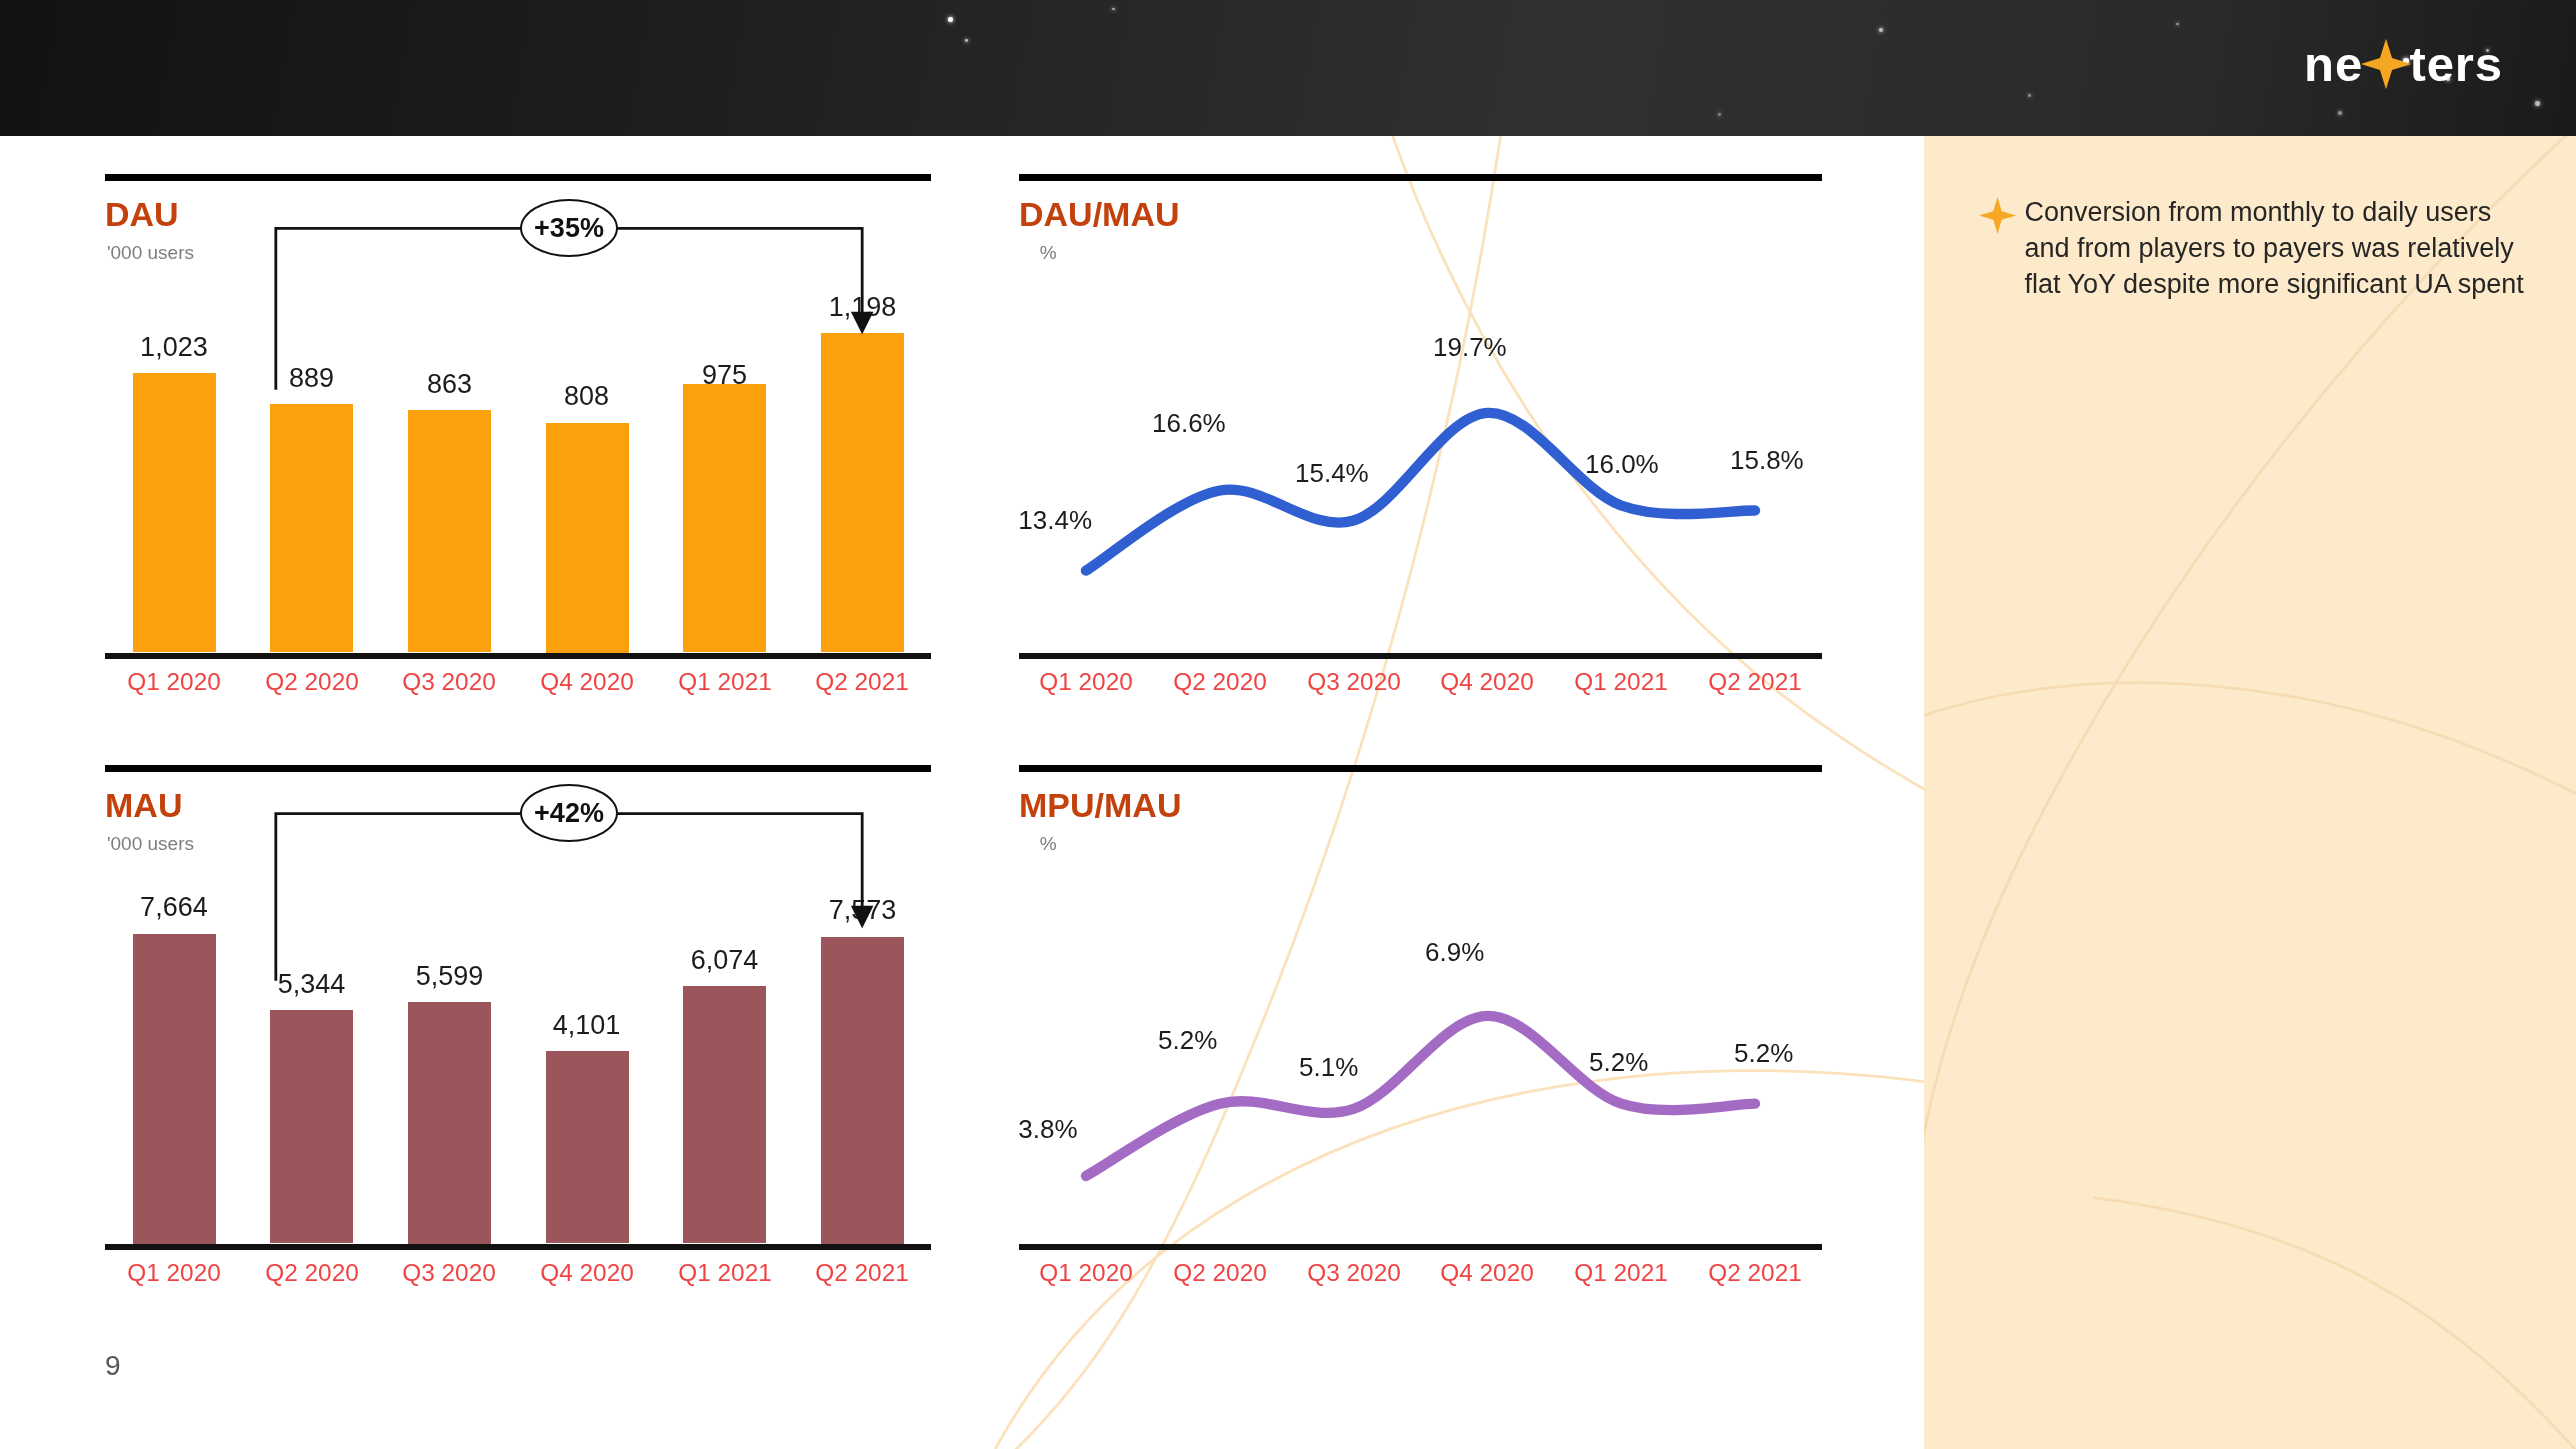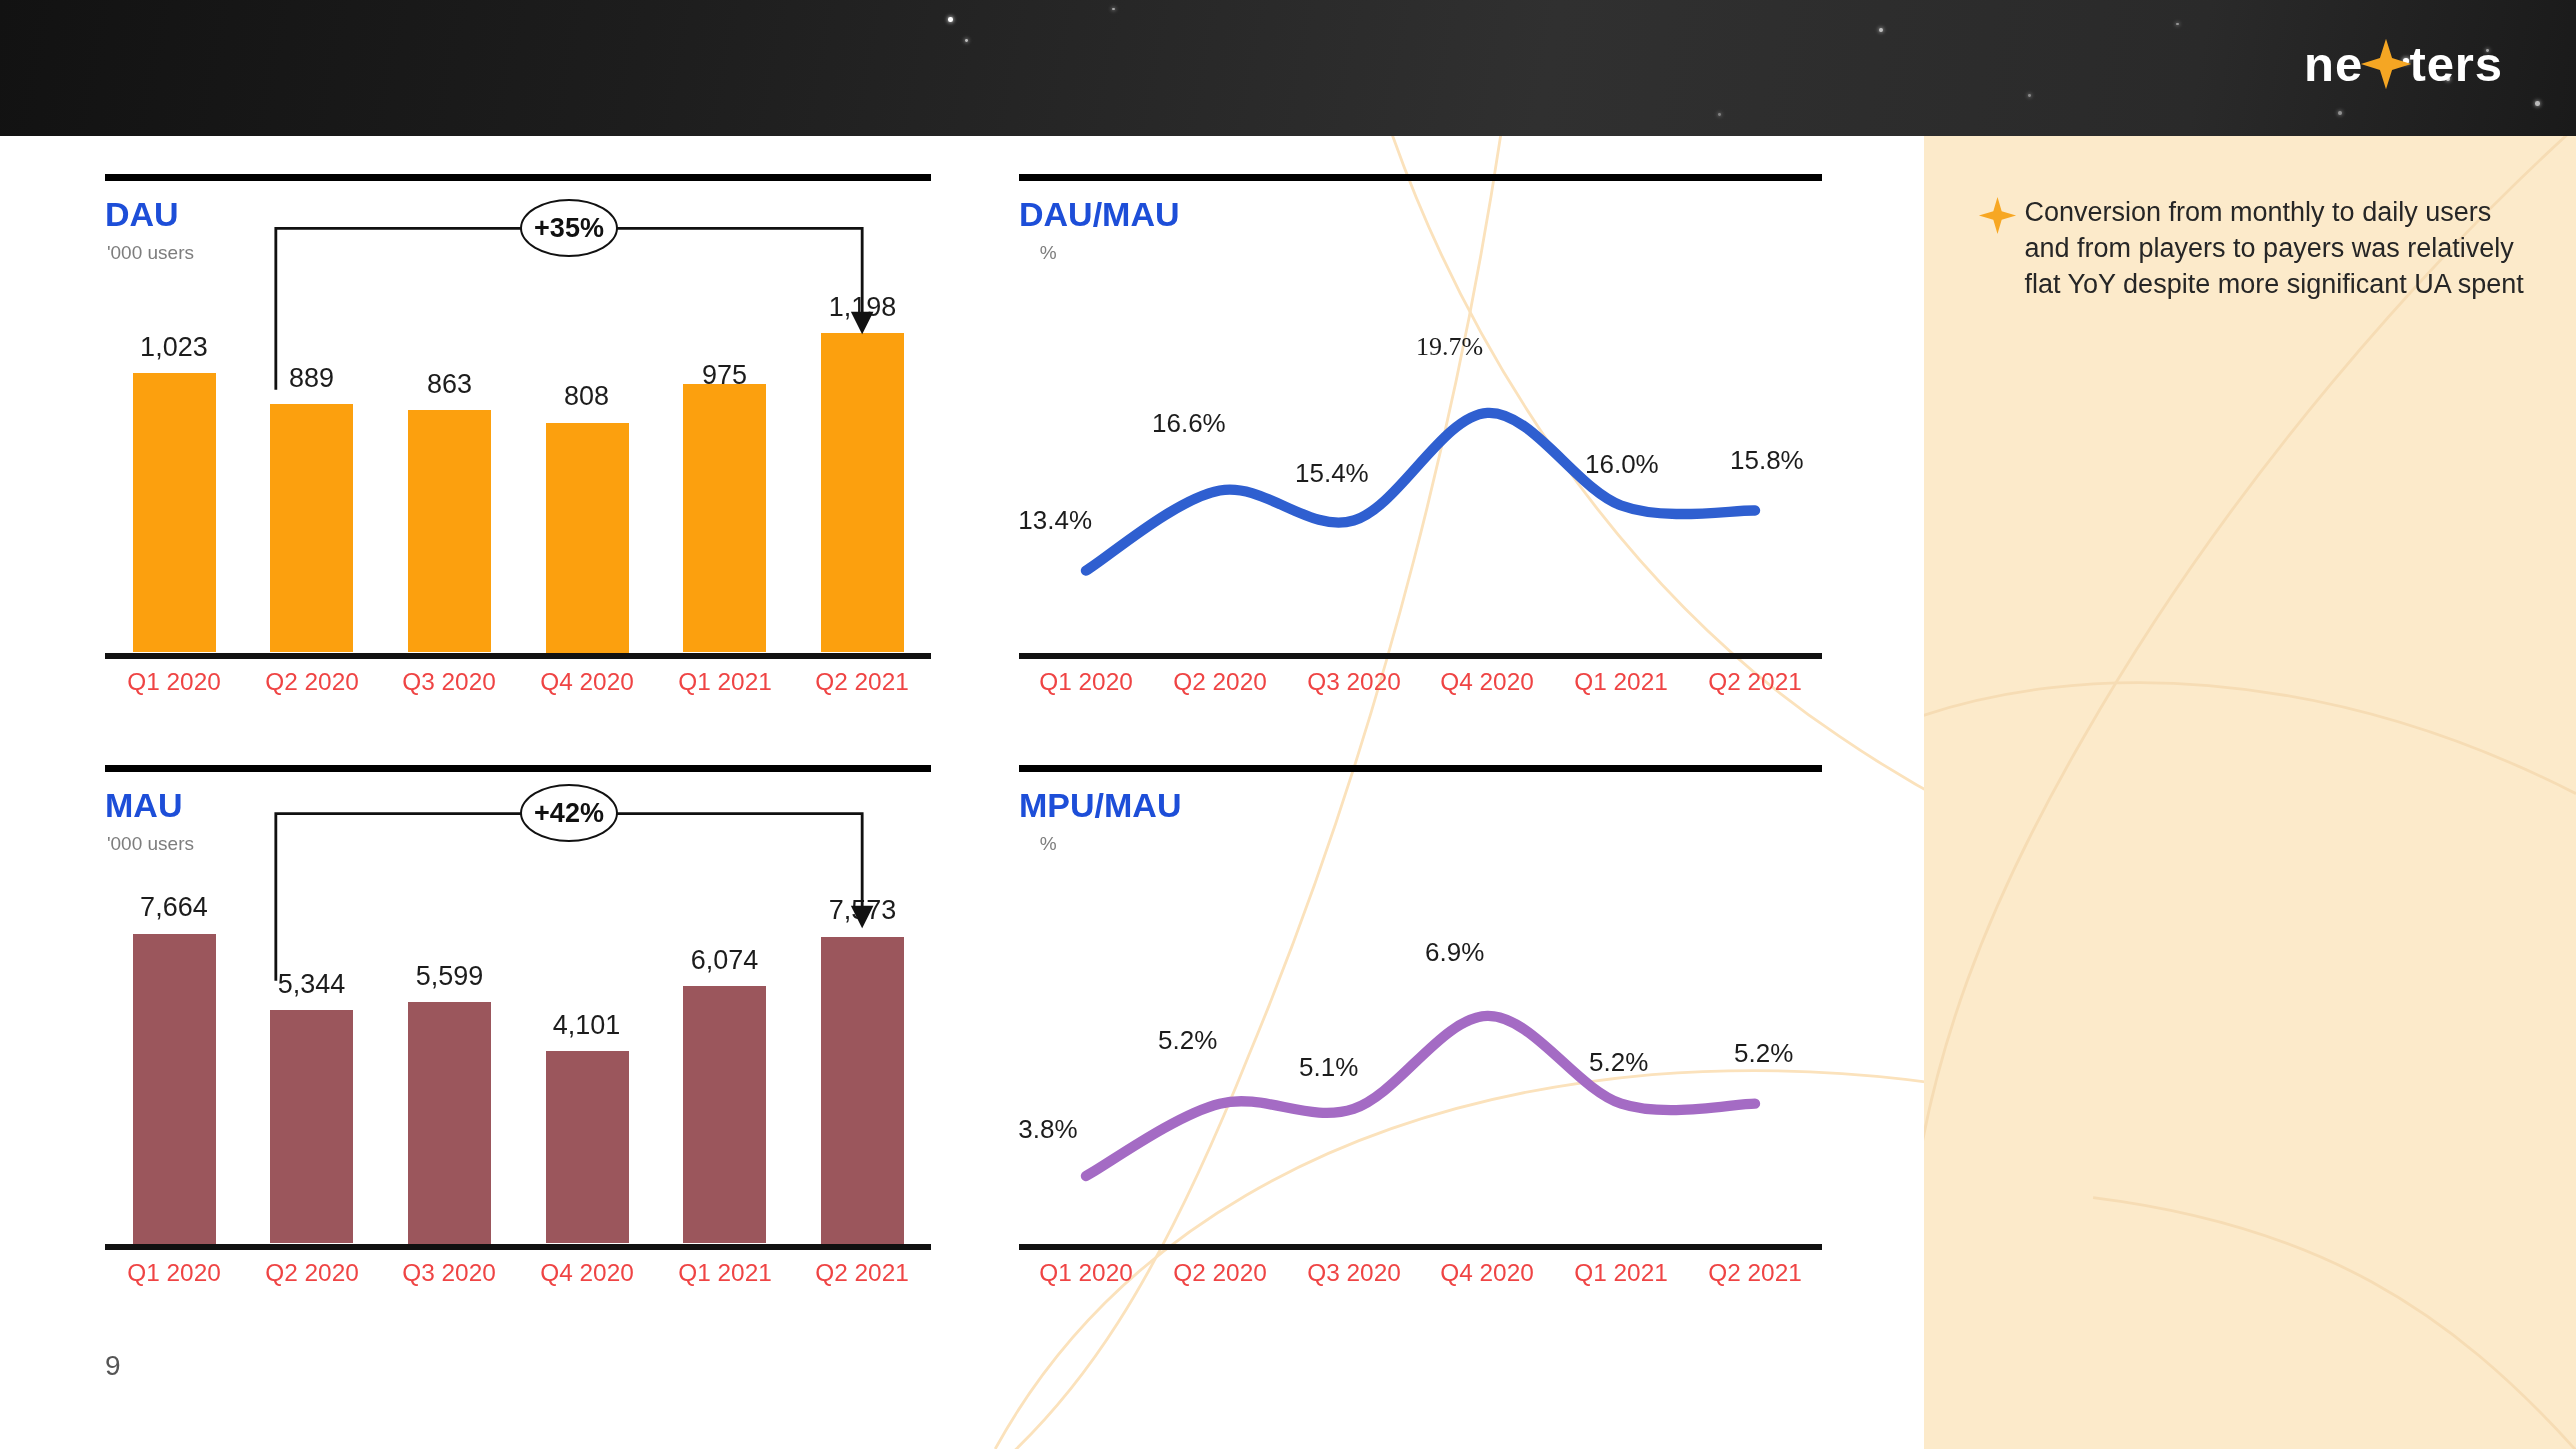--- a/index.html
+++ b/index.html
@@ -55,21 +55,21 @@
   .bullet-text {
     font-size:27px; line-height:36px; color:#262626; font-weight:400;
     font-family:"Liberation Sans", sans-serif; width:505px;
   }
 
   
   .panel { position:absolute; }
   .panel-rule { position:absolute; height:6.6px; background:#000; left:0; top:0; }
   .panel-title {
     position:absolute; left:0; top:20.7px;
-    font-size:34px; font-weight:700; color:#1d4ed8; letter-spacing:0px;
+    font-size:34px; font-weight:700; color:#c2410c; letter-spacing:0px;
   }
   .panel-sub {
     position:absolute; font-size:19px; color:#7d7d7d; font-weight:400;
   }
 
   .plot { position:absolute; }
   .axis-line { position:absolute; height:5.6px; background:#111; }
   .xlabel {
     font-size:24.4px; color:#ef4444; text-align:center; font-weight:400;
   }
@@ -192,21 +192,21 @@
   <div class="panel-rule" style="width:803px;"></div>
   <div class="panel-title">DAU/MAU</div>
   <div class="panel-sub" style="left:20.7px;top:68px;">%</div>
   <div class="plot" id="plot-daumau" style="left:0;top:103px;width:803px;height:441px;">
       <svg width="803" height="385" style="position: absolute; left: 0px; top: 0px; overflow: visible;" viewBox="0 0 855 410">
         <path d="M71.25,312.66666666666663 C95,298.4444444444444 166.25,236.22222222222217 213.75,227.3333333333333 C261.25,218.4444444444444 308.75,273.1111111111111 356.25,259.3333333333333 C403.75,245.55555555555554 451.25,147.33333333333334 498.75,144.66666666666669 C546.25,142.00000000000003 593.75,226 641.25,243.33333333333334 C688.75,260.6666666666667 760,247.77777777777777 783.75,248.66666666666666" fill="none" stroke="#2F5FD0" stroke-width="11" stroke-linecap="round" stroke-linejoin="round"></path>
       </svg>
       <div class="pt-value" style="left: -0.7px; top: 228px;">13.4%</div>
       <div class="pt-value" style="left: 133px; top: 131px;">16.6%</div>
       <div class="pt-value" style="left: 276px; top: 181px;">15.4%</div>
-      <div class="pt-value" style="left: 397px; top: 55px; font-family: Liberation Serif, serif;">19.7%</div>
+      <div class="pt-value" style="left: 414px; top: 55px;">19.7%</div>
       <div class="pt-value" style="left: 566px; top: 172px;">16.0%</div>
       <div class="pt-value" style="left: 711px; top: 168px;">15.8%</div>
       <div class="axis-line" style="left: 0px; top: 376px; width: 803px;"></div>
       <div class="xlabel" style="position: absolute; left: 0px; top: 391px; width: 134px;">Q1 2020</div>
       <div class="xlabel" style="position: absolute; left: 134px; top: 391px; width: 134px;">Q2 2020</div>
       <div class="xlabel" style="position: absolute; left: 268px; top: 391px; width: 134px;">Q3 2020</div>
       <div class="xlabel" style="position: absolute; left: 401px; top: 391px; width: 134px;">Q4 2020</div>
       <div class="xlabel" style="position: absolute; left: 535px; top: 391px; width: 134px;">Q1 2021</div>
       <div class="xlabel" style="position: absolute; left: 669px; top: 391px; width: 134px;">Q2 2021</div>
     </div>

